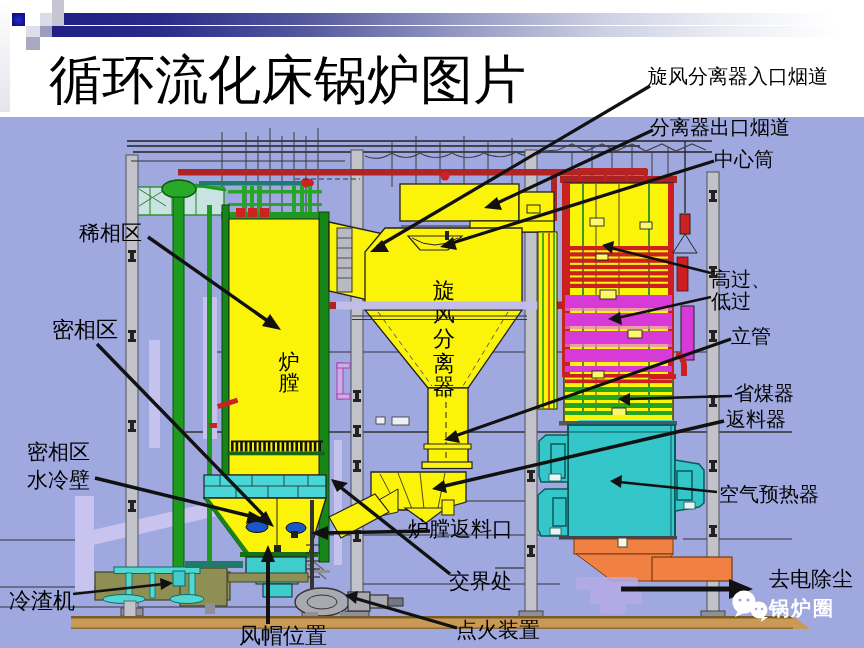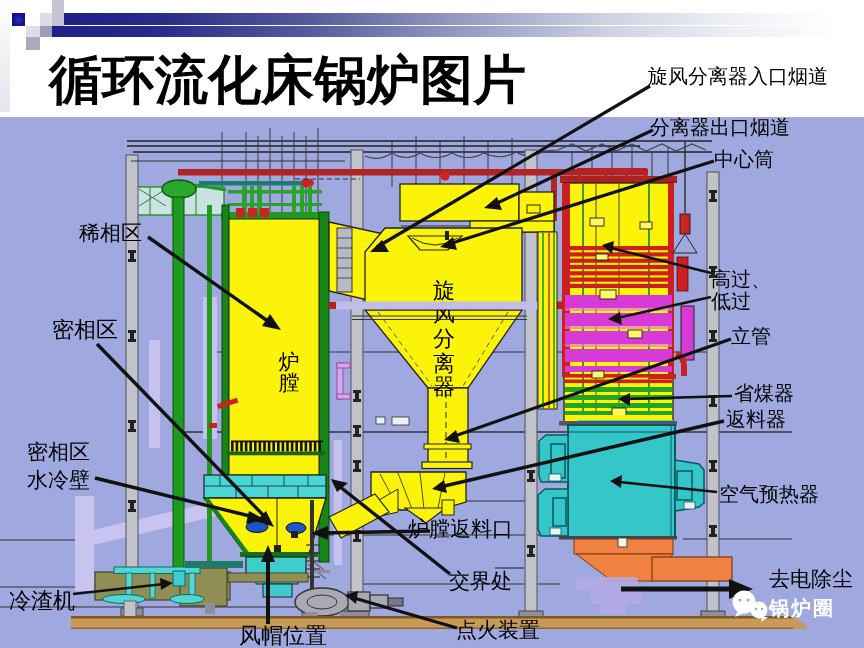--- a/index.html
+++ b/index.html
@@ -22,21 +22,21 @@
   <div class="abs" style="left:64px;top:13px;width:800px;height:12px;background:linear-gradient(90deg,#1f1f86 0%,#2a2a8a 12%,#54589c 30%,#9096c0 48%,#ccd0e2 67%,#eceef5 82%,#ffffff 96%);"></div>
 
   <div class="abs" style="left:52px;top:26px;width:812px;height:11px;background:linear-gradient(90deg,#1f1f86 0%,#2a2a8a 13%,#54589c 31%,#9096c0 49%,#ccd0e2 68%,#eceef5 83%,#ffffff 97%);"></div>
 
   <div class="abs" style="left:40px;top:26px;width:12px;height:11px;background:#9c9cbc;"></div>
 
   <div class="abs" style="left:26px;top:26px;width:14px;height:11px;background:#dedee9;"></div>
 
   <div class="abs" style="left:26px;top:37px;width:14px;height:13px;background:#a9a9bf;"></div>
 
-  <div class="abs" style="left:49px;top:45px;width:600px;font-size:53px;color:#000;letter-spacing:0px;font-weight:bold;white-space:nowrap;">循环流化床锅炉图片</div>
+  <div class="abs" style="left:49px;top:45px;width:600px;font-size:53px;color:#000;letter-spacing:0px;font-weight:normal;white-space:nowrap;">循环流化床锅炉图片</div>
 
   <div class="abs" style="left:0;top:117px;width:864px;height:531px;background:#9fa9e0;"></div>
 
   <svg font-family="'Liberation Serif',serif" class="abs" style="left:0;top:0;" width="864" height="648" viewBox="0 0 864 648" xmlns="http://www.w3.org/2000/svg">
 
     <g stroke="#222" stroke-width="1.3" fill="none">
       <line x1="127" y1="141" x2="712" y2="141"></line>
       <line x1="127" y1="146" x2="640" y2="146"></line>
       <line x1="133" y1="152" x2="712" y2="152"></line>
       <line x1="685" y1="141" x2="685" y2="213"></line>

